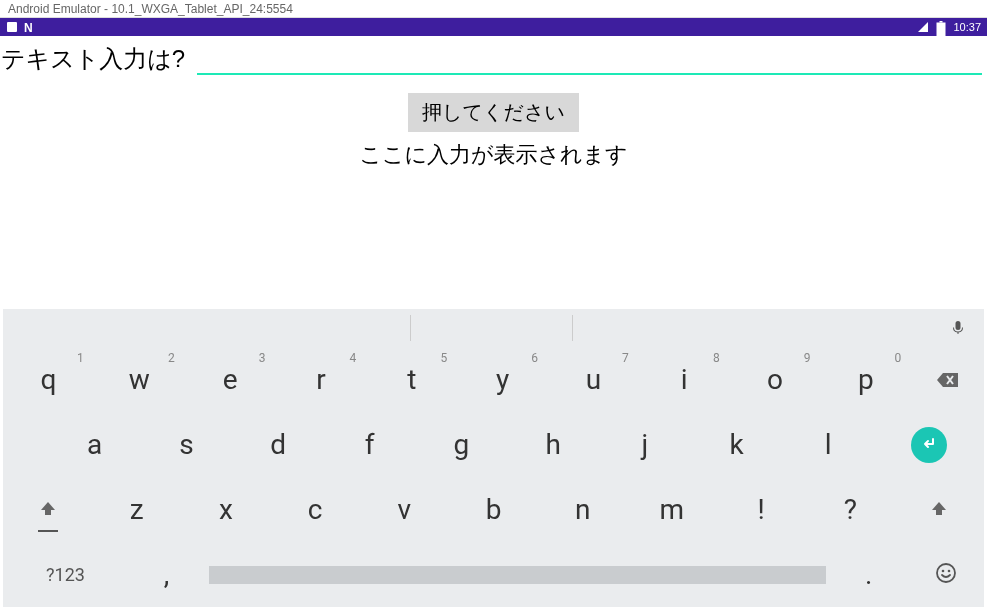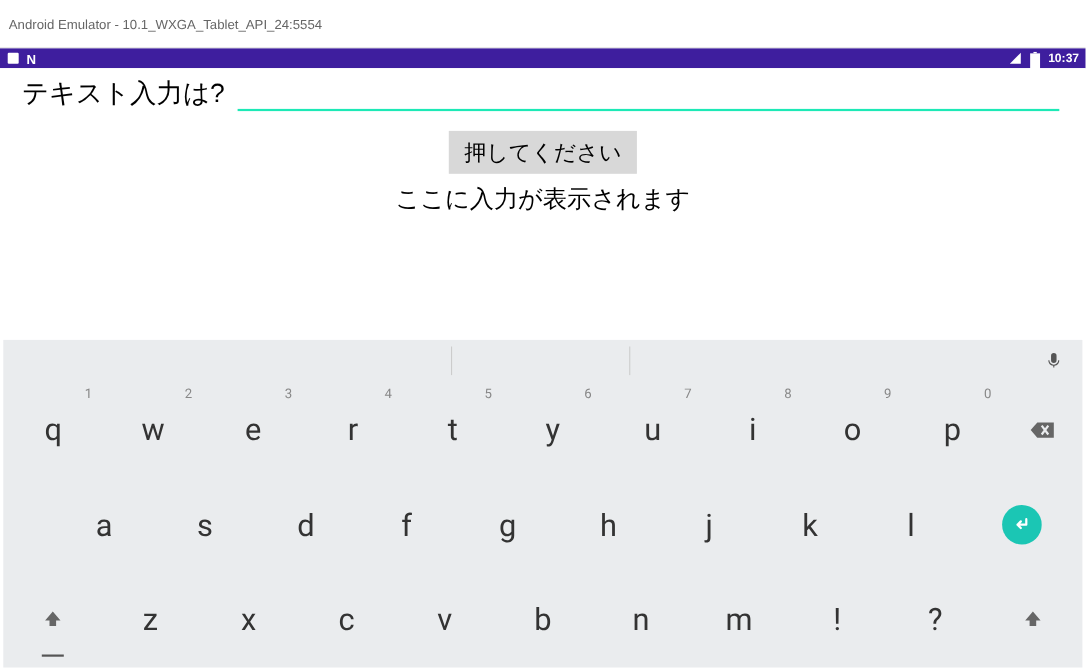--- a/index.html
+++ b/index.html
@@ -5,21 +5,21 @@
     * { margin: 0; padding: 0; box-sizing: border-box; }
     body {
       width: 987px;
       height: 607px;
       font-family: Arial, sans-serif;
       background: #fff;
       overflow: hidden;
       position: relative;
     }
     .window-title-bar {
-      height: 44px;
+      height: 18px;
       background: #fff;
       border-bottom: 1px solid #ddd;
       padding: 0 8px;
       display: flex;
       align-items: center;
       font-size: 12px;
       color: #666;
     }
     .status-bar {
       height: 18px;
@@ -36,21 +36,21 @@
     .status-icon { width: 12px; height: 12px; display: inline-block; }
     .app-area {
       background: #fff;
       height: 263px;
       display: flex;
       flex-direction: column;
     }
     .input-row {
       display: flex;
       align-items: center;
-      padding: 6px 20px;
+      padding: 6px 1px;
       gap: 12px;
     }
     .input-label {
       font-size: 24px;
       color: #000;
       white-space: nowrap;
       font-family: "Hiragino Sans", "Yu Gothic", Meiryo, sans-serif;
     }
     .input-field {
       flex: 1;
@@ -203,21 +203,21 @@
       <svg viewBox="0 0 12 12">
           <path d="M1 11 L11 11 L11 1 Z" fill="#fff"></path>
         </svg>
     </span>
     <span class="status-icon">
       <svg viewBox="0 0 8 12">
           <rect x="1" y="1" width="6" height="10" fill="#fff"></rect>
           <rect x="3" y="0" width="2" height="1" fill="#fff"></rect>
         </svg>
     </span>
-    <span style="font-weight:bold;">10:37</span>
+    <span style="font-weight:normal;">10:37</span>
   </div>
 </div>
 
 <div class="app-area">
   <div class="input-row">
     <span class="input-label">テキスト入力は?</span>
     <input class="input-field" type="text" value="" style="">
   </div>
   <div class="button-row">
     <button class="press-button">押してください</button>
@@ -289,14 +289,30 @@
         <div class="key">n</div>
         <div class="key">m</div>
         <div class="key">!</div>
         <div class="key">?</div>
         <div class="key key-special" style="flex: 1 1 0%;">
           <span><svg width="20" height="20" viewBox="0 0 20 20">
               <path d="M10 3 L17 11 L13 11 L13 16 L7 16 L7 11 L3 11 Z" fill="#666"></path>
             </svg></span>
         </div>
       </div>
+      <div class="key-row">
+        <div class="key symbol-key">?123</div>
+        <div class="key" style="flex: 0.8 1 0%;">,</div>
+        <div class="spacebar">
+          <div class="spacebar-inner"></div>
+        </div>
+        <div class="key" style="flex: 0.8 1 0%;">.</div>
+        <div class="key" style="flex: 0.8 1 0%;">
+          <span><svg width="22" height="22" viewBox="0 0 22 22">
+              <circle cx="11" cy="11" r="9" fill="none" stroke="#555" stroke-width="1.8"></circle>
+              <circle cx="8" cy="9" r="1.3" fill="#555"></circle>
+              <circle cx="14" cy="9" r="1.3" fill="#555"></circle>
+              <path d="M7 13 Q11 17 15 13" fill="none" stroke="#555" stroke-width="1.8" stroke-linecap="round"></path>
+            </svg></span>
+        </div>
+      </div>
     </div>
 </div>
 
 </body></html>

